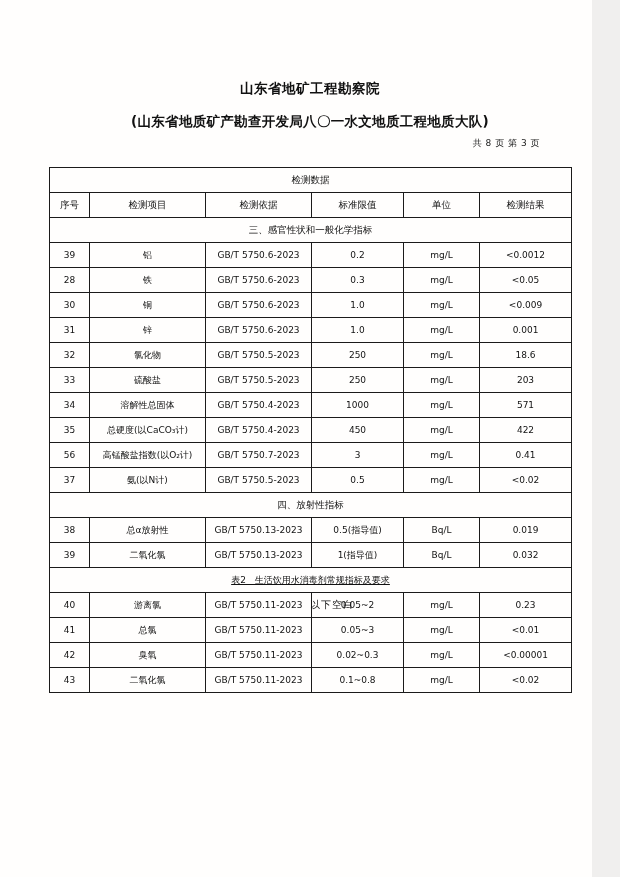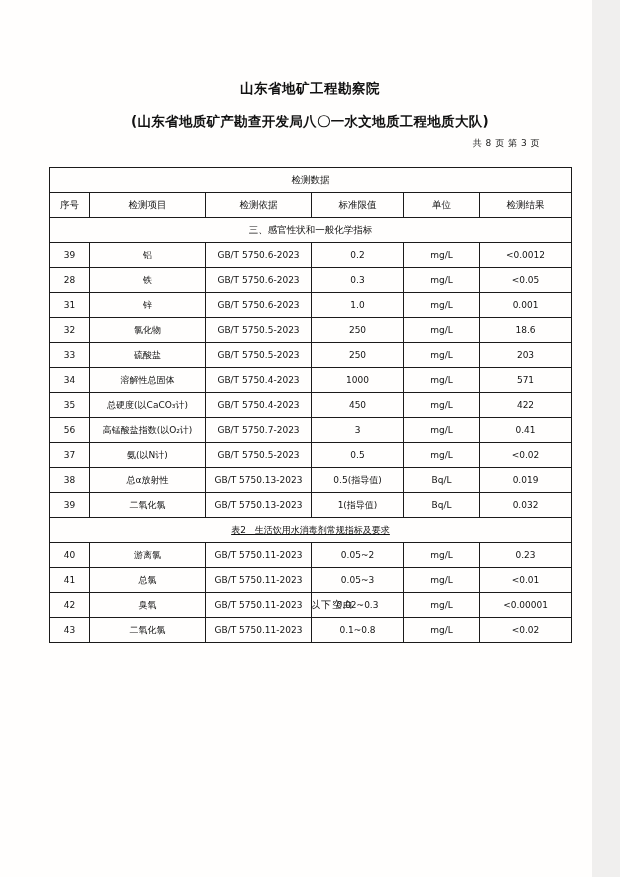--- a/index.html
+++ b/index.html
@@ -162,20 +162,28 @@
           </tr>
           <tr>
             <td class="item">28</td>
             <td class="item">铁</td>
             <td class="item">GB/T 5750.6-2023</td>
             <td class="item">0.3</td>
             <td class="item">mg/L</td>
             <td class="item">&lt;0.05</td>
           </tr>
           <tr>
+            <td class="item">30</td>
+            <td class="item">铜</td>
+            <td class="item">GB/T 5750.6-2023</td>
+            <td class="item">1.0</td>
+            <td class="item">mg/L</td>
+            <td class="item">&lt;0.009</td>
+          </tr>
+          <tr>
             <td class="item">31</td>
             <td class="item">锌</td>
             <td class="item">GB/T 5750.6-2023</td>
             <td class="item">1.0</td>
             <td class="item">mg/L</td>
             <td class="item">0.001</td>
           </tr>
           <tr>
             <td class="item">32</td>
             <td class="item">氯化物</td>
@@ -218,20 +226,23 @@
           </tr>
           <tr>
             <td class="item">37</td>
             <td class="item">氨(以N计)</td>
             <td class="item">GB/T 5750.5-2023</td>
             <td class="item">0.5</td>
             <td class="item">mg/L</td>
             <td class="item">&lt;0.02</td>
           </tr>
           <tr>
+            <td class="section" colspan="6">四、放射性指标</td>
+          </tr>
+          <tr>
             <td class="item">38</td>
             <td class="item">总α放射性</td>
             <td class="item">GB/T 5750.13-2023</td>
             <td class="item">0.5(指导值)</td>
             <td class="item">Bq/L</td>
             <td class="item">0.019</td>
           </tr>
           <tr>
             <td class="item">39</td>
             <td class="item">二氧化氯</td>

